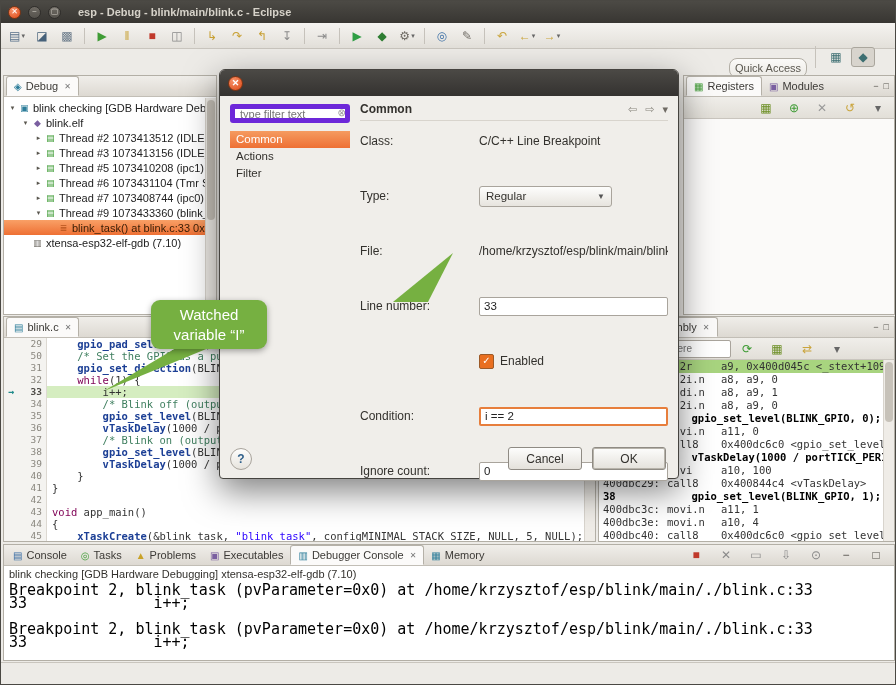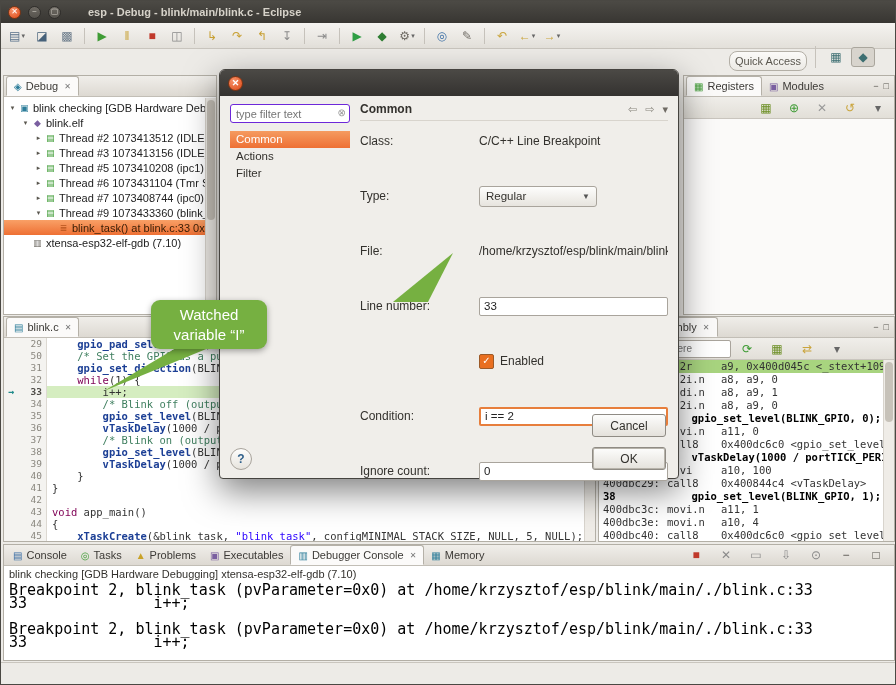--- a/index.html
+++ b/index.html
@@ -7,31 +7,31 @@
     font-family:"Liberation Sans",sans-serif;font-size:12px;color:#222;
     border:1px solid #4a4843;box-sizing:border-box;}
   
   .titlebar{position:absolute;left:0;top:0;width:100%;height:22px;
     background:linear-gradient(#4c4a45,#383632);color:#dfdbd2;display:flex;align-items:center;
     gap:7px;padding-left:7px;box-sizing:border-box;font-size:11px;}
   .winctl{width:13px;height:13px;border-radius:50%;display:flex;align-items:center;justify-content:center;
     font-size:8px;line-height:1;box-sizing:border-box;}
   .winctl.close{background:radial-gradient(circle at 35% 30%,#f7926a,#dd4814);border:1px solid #7e3413;color:#fff;}
   .winctl.min,.winctl.max{background:linear-gradient(#6f6b64,#55524c);border:1px solid #2f2d2a;color:#cfcbc3;}
-  .titlebar .wtitle{margin-left:20px;font-weight:bold;color:#d6d2c9;}
+  .titlebar .wtitle{margin-left:10px;font-weight:bold;color:#d6d2c9;}
   
   .main-toolbar{position:absolute;top:22px;left:0;width:100%;height:26px;
     background:linear-gradient(#f5f3f0,#e3e0da);border-bottom:1px solid #c9c5be;
     display:flex;align-items:center;padding:0 4px;gap:1px;box-sizing:border-box;}
   .tb-btn{height:20px;min-width:20px;display:flex;align-items:center;justify-content:center;
     border-radius:3px;padding:0 2px;cursor:default;}
   .tb-glyph{font-size:12px;line-height:1;}
   .tb-dd{font-size:7px;color:#666;margin-left:1px;}
   .tb-sep{width:1px;height:16px;background:#c6c2bb;margin:0 4px;}
-  .quick-access{position:absolute;top:50px;left:728px;width:76px;height:18px;border:1px solid #b3afa6;
+  .quick-access{position:absolute;top:57px;left:728px;width:76px;height:18px;border:1px solid #b3afa6;
     border-radius:8px;background:linear-gradient(#fbfaf8,#eceae5);color:#5a574f;font-size:11px;
     display:flex;align-items:center;justify-content:center;}
   .perspectives{position:absolute;top:45px;left:814px;height:22px;display:flex;gap:3px;align-items:center;
     border-left:1px solid #c6c2bb;padding-left:8px;}
   .persp-btn{width:24px;height:20px;display:flex;align-items:center;justify-content:center;border-radius:3px;
     font-size:12px;color:#3c6e71;}
   .persp-btn.active{background:#d8d4cd;border:1px solid #aaa69d;box-sizing:border-box;}
   
   .panel{position:absolute;border:1px solid #b3afa6;background:#fff;overflow:hidden;box-sizing:border-box;}
   .tabbar{height:21px;background:linear-gradient(#f0eeea,#ddd9d2);border-bottom:1px solid #c2beb6;
@@ -78,47 +78,47 @@
   
   .dialog{position:absolute;left:218px;top:68px;width:460px;height:410px;background:#f0eeea;
     border:1px solid #45433f;border-radius:6px 6px 4px 4px;box-shadow:0 12px 34px rgba(0,0,0,.5);
     z-index:50;box-sizing:border-box;}
   .dlg-title{height:26px;background:linear-gradient(#4b4945,#343230);border-radius:5px 5px 0 0;
     display:flex;align-items:center;color:#f2efe9;font-weight:bold;font-size:12px;padding-left:8px;gap:12px;}
   .dlg-close{width:15px;height:15px;border-radius:50%;background:radial-gradient(circle at 35% 30%,#f7926a,#dd4814);
     border:1px solid #7e3413;color:#fff;font-size:9px;display:flex;align-items:center;justify-content:center;box-sizing:border-box;}
   .dlg-nav{position:absolute;left:10px;top:34px;width:120px;}
   .filter-wrap{position:relative;}
-  .filter-input{width:100%;height:19px;border:1px solid #6d28d9;border-radius:3px;box-sizing:border-box;
+  .filter-input{width:100%;height:19px;border:5px solid #6d28d9;border-radius:3px;box-sizing:border-box;
     font-size:11px;padding:0 16px 0 5px;color:#555;background:#fff;font-family:"Liberation Sans",sans-serif;}
   .filter-clear{position:absolute;right:4px;top:3px;font-size:10px;color:#999;}
   .dlg-nav-list{margin-top:8px;}
   .dlg-nav-item{height:17px;line-height:17px;padding-left:6px;font-size:11.5px;color:#33312d;}
   .dlg-nav-item.selected{background:linear-gradient(#f59b60,#ee7034);color:#fff;}
   .dlg-content{position:absolute;left:140px;top:32px;right:10px;bottom:44px;}
   .dlg-header{display:flex;align-items:center;border-bottom:1px solid #d8d4cd;padding-bottom:4px;}
   .dlg-header .hdr-title{font-weight:bold;font-size:12px;color:#33312d;}
   .hdr-icons{margin-left:auto;display:flex;gap:8px;color:#6f6b64;font-size:11px;align-items:center;}
   .dlg-form{display:grid;grid-template-columns:88px 1fr;column-gap:6px;row-gap:0;
     grid-auto-rows:24px;align-items:center;margin-top:8px;font-size:12px;color:#33312d;gap:31px;}
   .fld-text{font-size:12px;color:#33312d;white-space:nowrap;overflow:hidden;}
   .fld-input{height:19px;border:1px solid #a9a49c;border-radius:2px;font-size:11.5px;padding:0 4px;
     background:#fff;color:#222;box-sizing:border-box;width:100%;font-family:"Liberation Sans",sans-serif;}
   .fld-input.focused{border:2px solid #e77e3c;}
-  .dropdown{width:118px;height:21px;border:1px solid #a9a49c;border-radius:3px;
+  .dropdown{width:133px;height:21px;border:1px solid #a9a49c;border-radius:3px;
     background:linear-gradient(#fdfdfc,#e7e4de);display:flex;align-items:center;justify-content:space-between;
     padding:0 6px;font-size:11.5px;box-sizing:border-box;}
   .dropdown .dd-arrow{font-size:8px;color:#555;}
   .chk-row{display:flex;align-items:center;gap:6px;}
   .checkbox{width:13px;height:13px;border:1px solid #9c5a28;border-radius:2px;background:#e96f20;
     color:#fff;font-size:10px;line-height:12px;text-align:center;}
   .help-btn{position:absolute;left:10px;bottom:8px;width:22px;height:22px;border-radius:50%;
     border:1px solid #a9a49c;background:linear-gradient(#fdfdfc,#e7e4de);color:#2e5f8a;font-weight:bold;
     font-size:12px;display:flex;align-items:center;justify-content:center;box-sizing:border-box;}
-  .dlg-buttons{position:absolute;right:12px;bottom:8px;display:flex;gap:10px;flex-direction:column;}
+  .dlg-buttons{position:absolute;right:12px;bottom:8px;display:flex;gap:10px;}
   .btn{min-width:74px;height:23px;border:1px solid #8f8b84;border-radius:3px;
     background:linear-gradient(#fdfdfc,#e4e1db);font-size:12px;color:#33312d;
     display:flex;align-items:center;justify-content:center;box-sizing:border-box;}
   .btn.default{box-shadow:0 0 0 1px #b7b3aa inset;}
   
   .callout{position:absolute;background:#76b041;color:#fff;border-radius:9px;text-align:center;
     font-size:15px;line-height:1.3;padding:5px 8px;z-index:62;box-shadow:0 2px 6px rgba(0,0,0,.35);box-sizing:border-box;}
   .callout-tail{position:absolute;z-index:61;}
   
   .session-line{height:16px;line-height:16px;font-size:11px;color:#33312d;padding-left:5px;background:#fff;}

